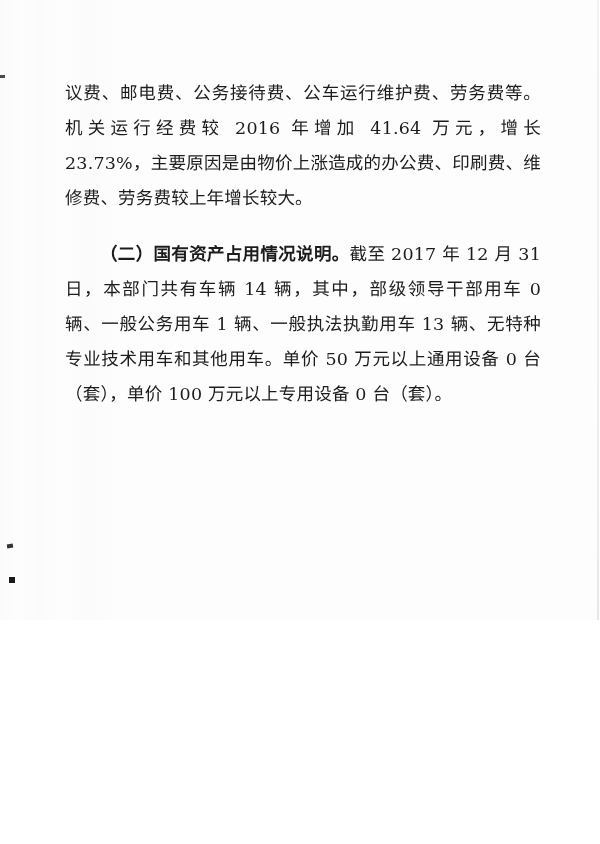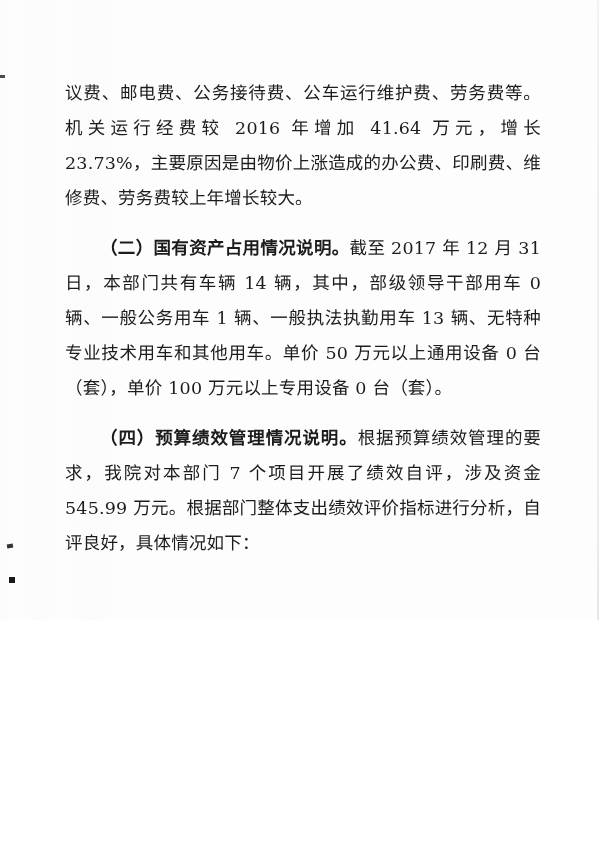--- a/index.html
+++ b/index.html
@@ -30,21 +30,21 @@
     line-height: 35px;
     text-align: justify;
     letter-spacing: 0.2px;
   }
   .para {
     margin: 0;
     padding: 0;
   }
   .para.indent {
     text-indent: 2em;
-    margin-top: 15px;
+    margin-top: 21px;
   }
   .para .head {
     font-weight: bold;
   }
   
   .mark {
     position: absolute;
     pointer-events: none;
   }
   .mark-left-dash {
@@ -91,21 +91,20 @@
 
 <div class="page">
 
   <div class="text-block">
 
     <p class="para"><b class="head"></b><span>议费、邮电费、公务接待费、公车运行维护费、劳务费等。机关运行经费较 2016 年增加 41.64 万元，增长 23.73%，主要原因是由物价上涨造成的办公费、印刷费、维修费、劳务费较上年增长较大。</span></p>
 
     <p class="para indent"><b class="head">（二）国有资产占用情况说明。</b><span>截至 2017 年 12 月 31 日，本部门共有车辆 14 辆，其中，部级领导干部用车 0 辆、一般公务用车 1 辆、一般执法执勤用车 13 辆、无特种专业技术用车和其他用车。单价 50 万元以上通用设备 0 台（套），单价 100 万元以上专用设备 0 台（套）。</span></p>
 
 
-    <p class="para indent"><b class="head">（四）预算绩效管理情况说明。</b><span>根据预算绩效管理的要求，我院对本部门 7 个项目开展了绩效自评，涉及资金 545.99 万元。根据部门整体支出绩效评价指标进行分析，自评良好，具体情况如下：</span></p>
 
   </div>
 
   <div class="mark mark-left-dash"></div>
   <div class="mark mark-left-dash2"></div>
   <div class="mark mark-left-dot"></div>
   <div class="mark bottom-edge-light"></div>
   <div class="mark bottom-edge-mid"></div>
   <div class="mark bottom-edge-dark"></div>
   <div class="mark right-edge-line"></div>

